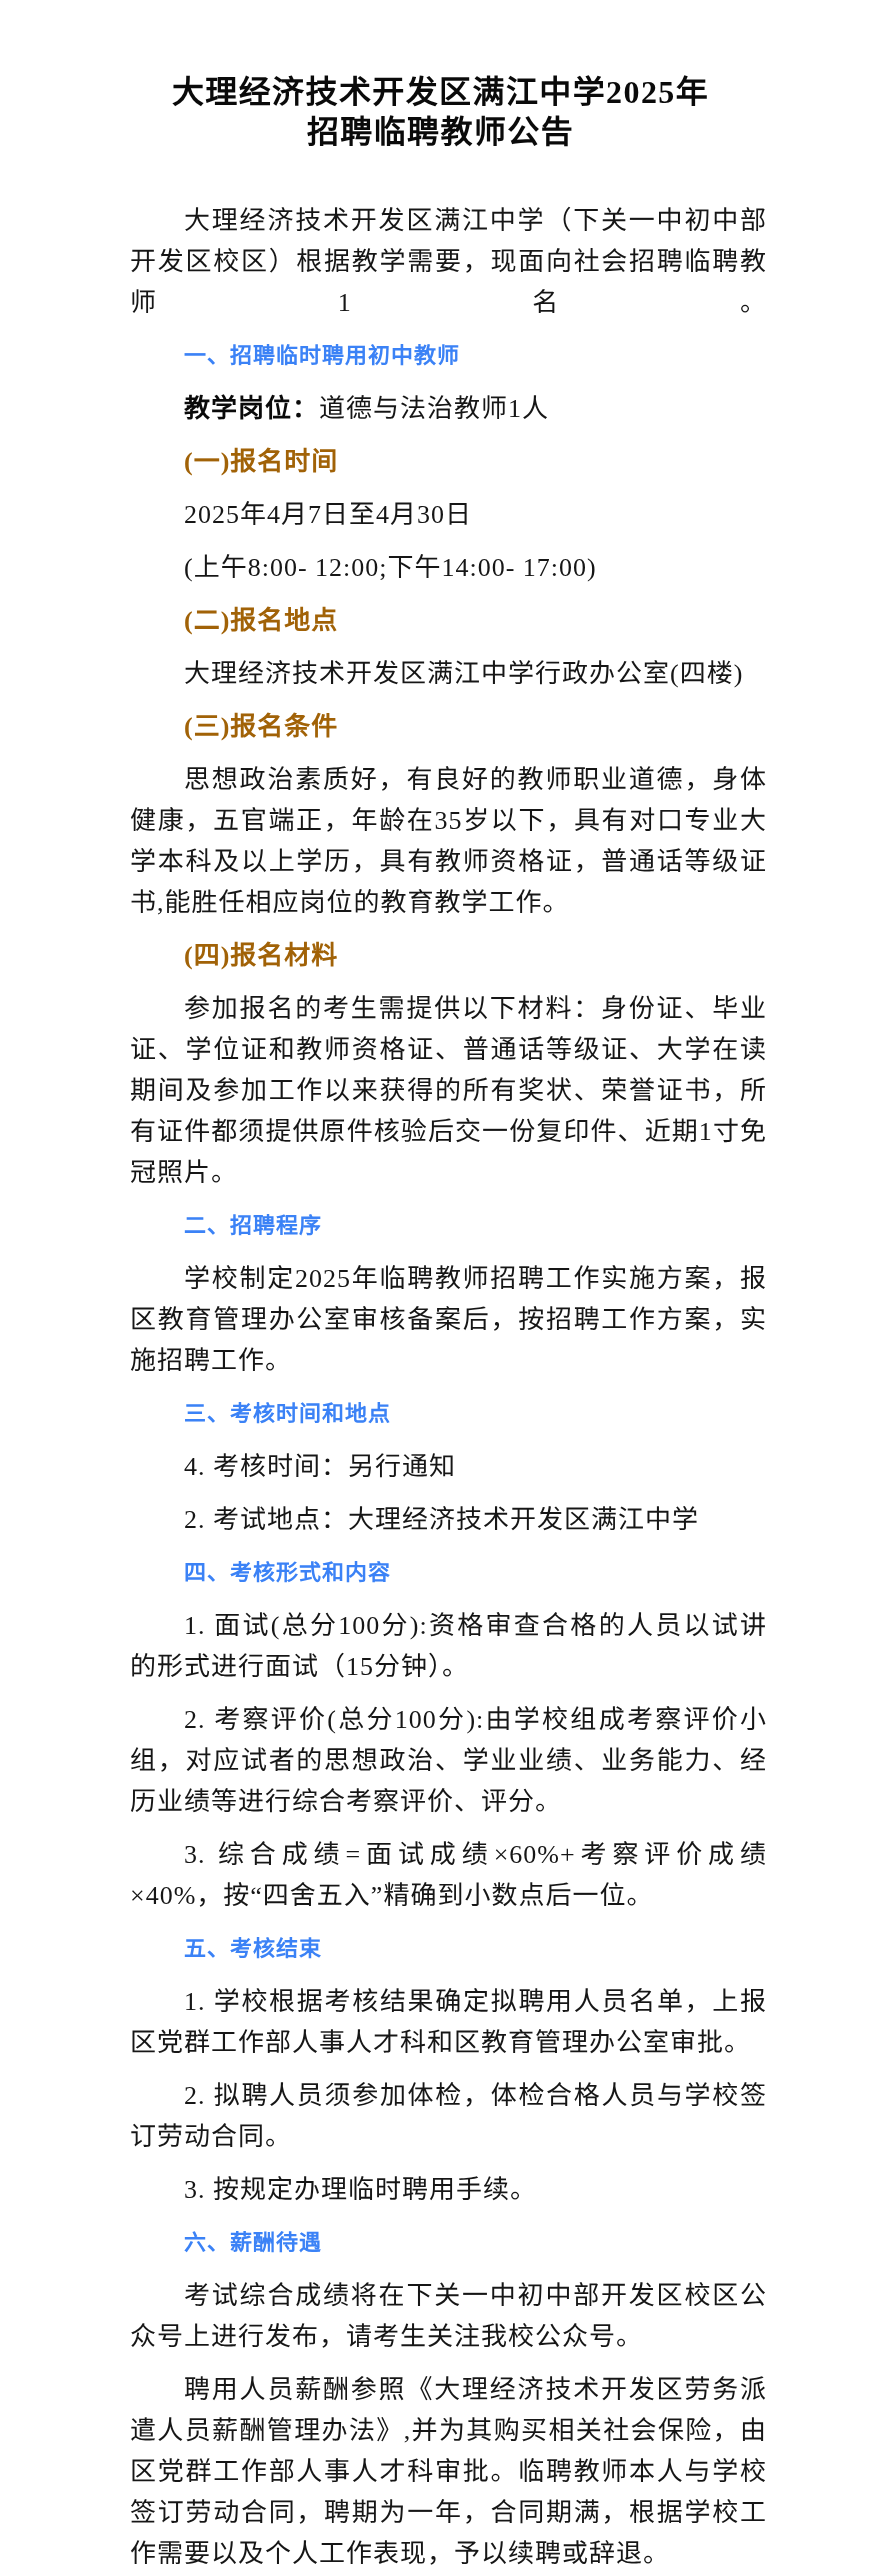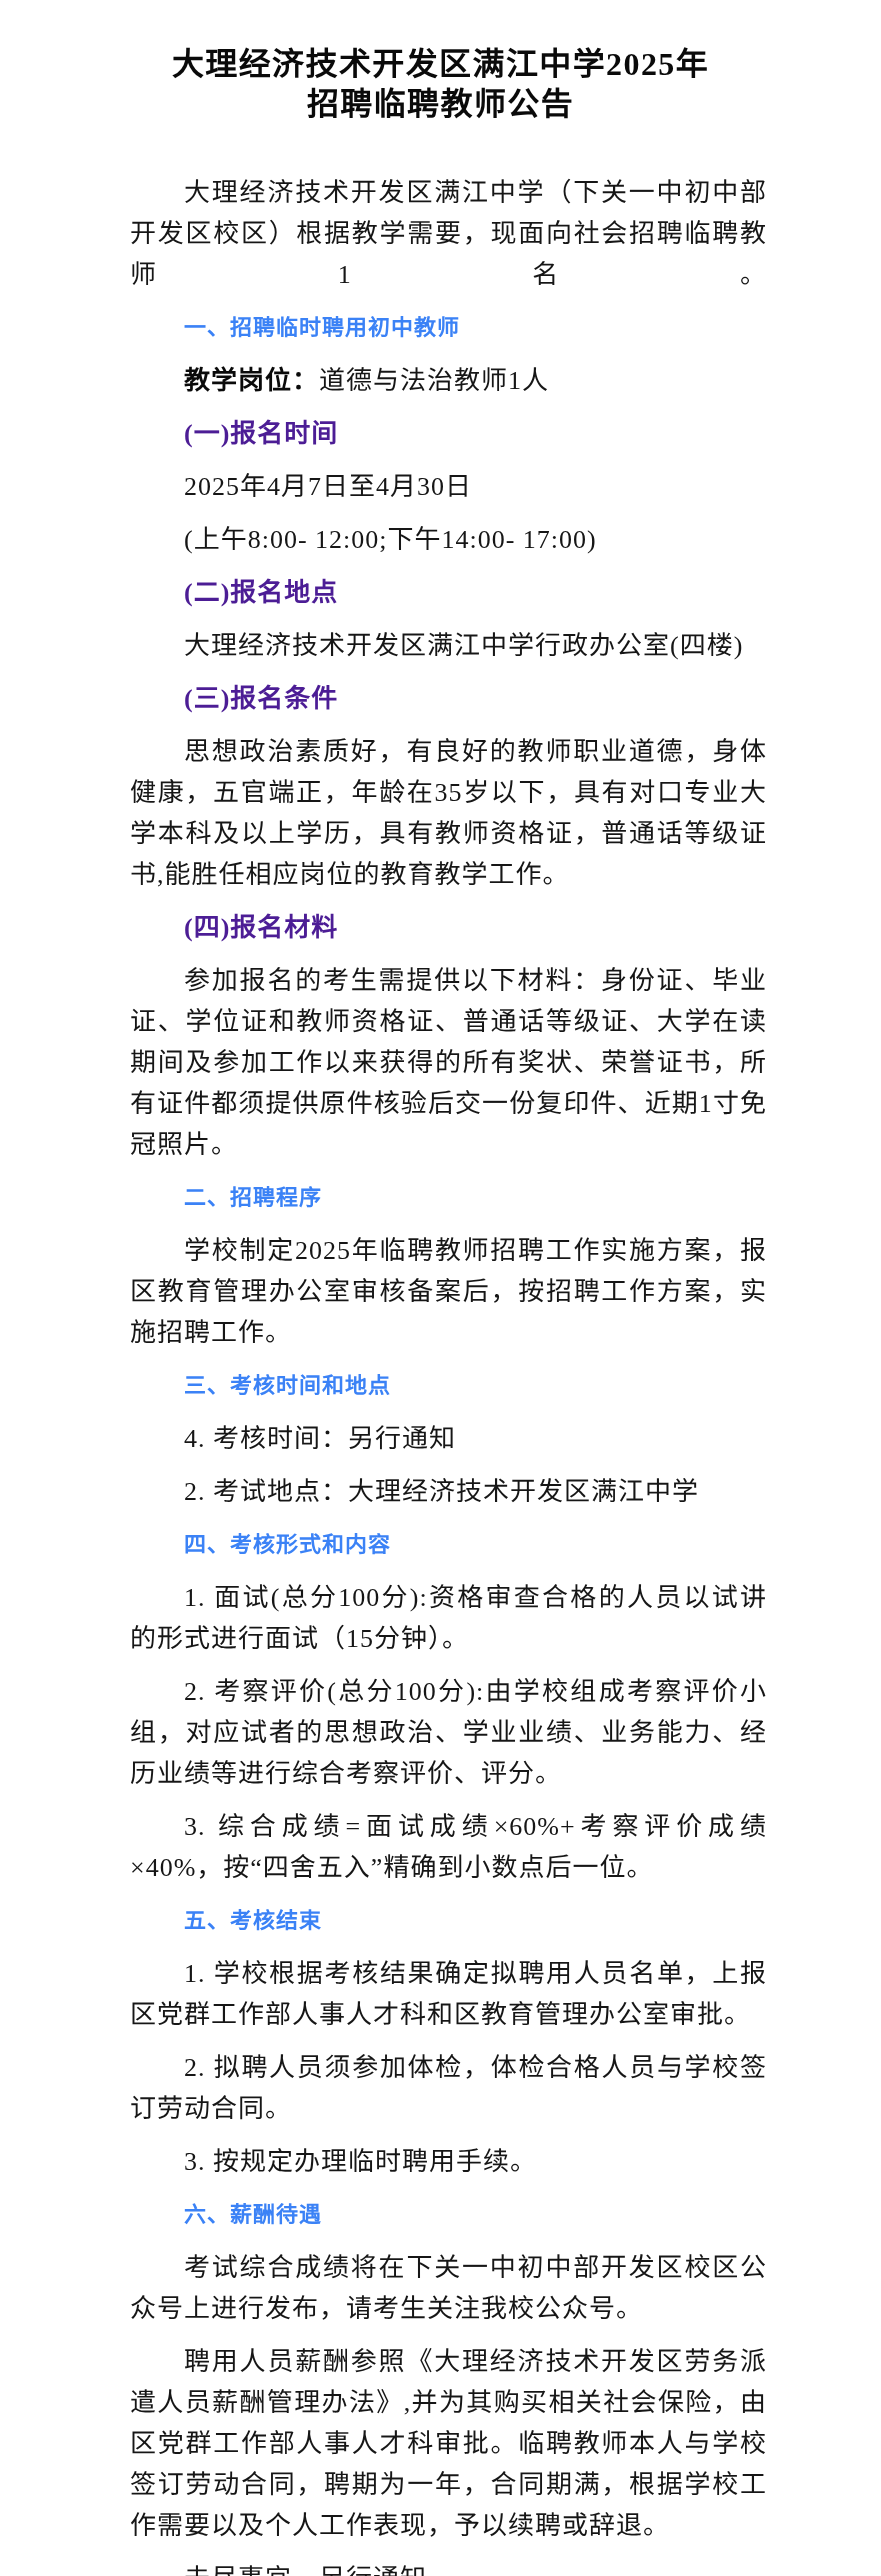--- a/index.html
+++ b/index.html
@@ -14,21 +14,21 @@
   }
   .page {
     position: relative;
     width: 881px;
     height: 2576px;
     background: #ffffff;
     color: #161616;
     overflow: hidden;
   }
   .title-block {
-    padding-top: 44px;
+    padding-top: 72px;
     text-align: center;
     font-family: "Liberation Serif", serif;
     font-weight: 700;
     font-size: 32px;
     line-height: 40px;
     letter-spacing: 1.4px;
     color: #0a0a0a;
   }
   .content {
     margin: 48px 102px 0 118px; 
@@ -48,21 +48,21 @@
     text-align-last: justify;
   }
   .p-h1 {
     font-family: "Liberation Sans", sans-serif;
     font-weight: 700;
     font-size: 22px;
     color: #3b82f6;
   }
   .p-sub {
     font-weight: 700;
-    color: #4c1d95;
+    color: #a16207;
   }
   .p-label-body .lbl {
     font-weight: 700;
     color: #0a0a0a;
   }
   .signature {
     margin: 164px 83px 0 auto;
     width: fit-content;
     text-align: center;
     font-family: "Liberation Serif", serif;

